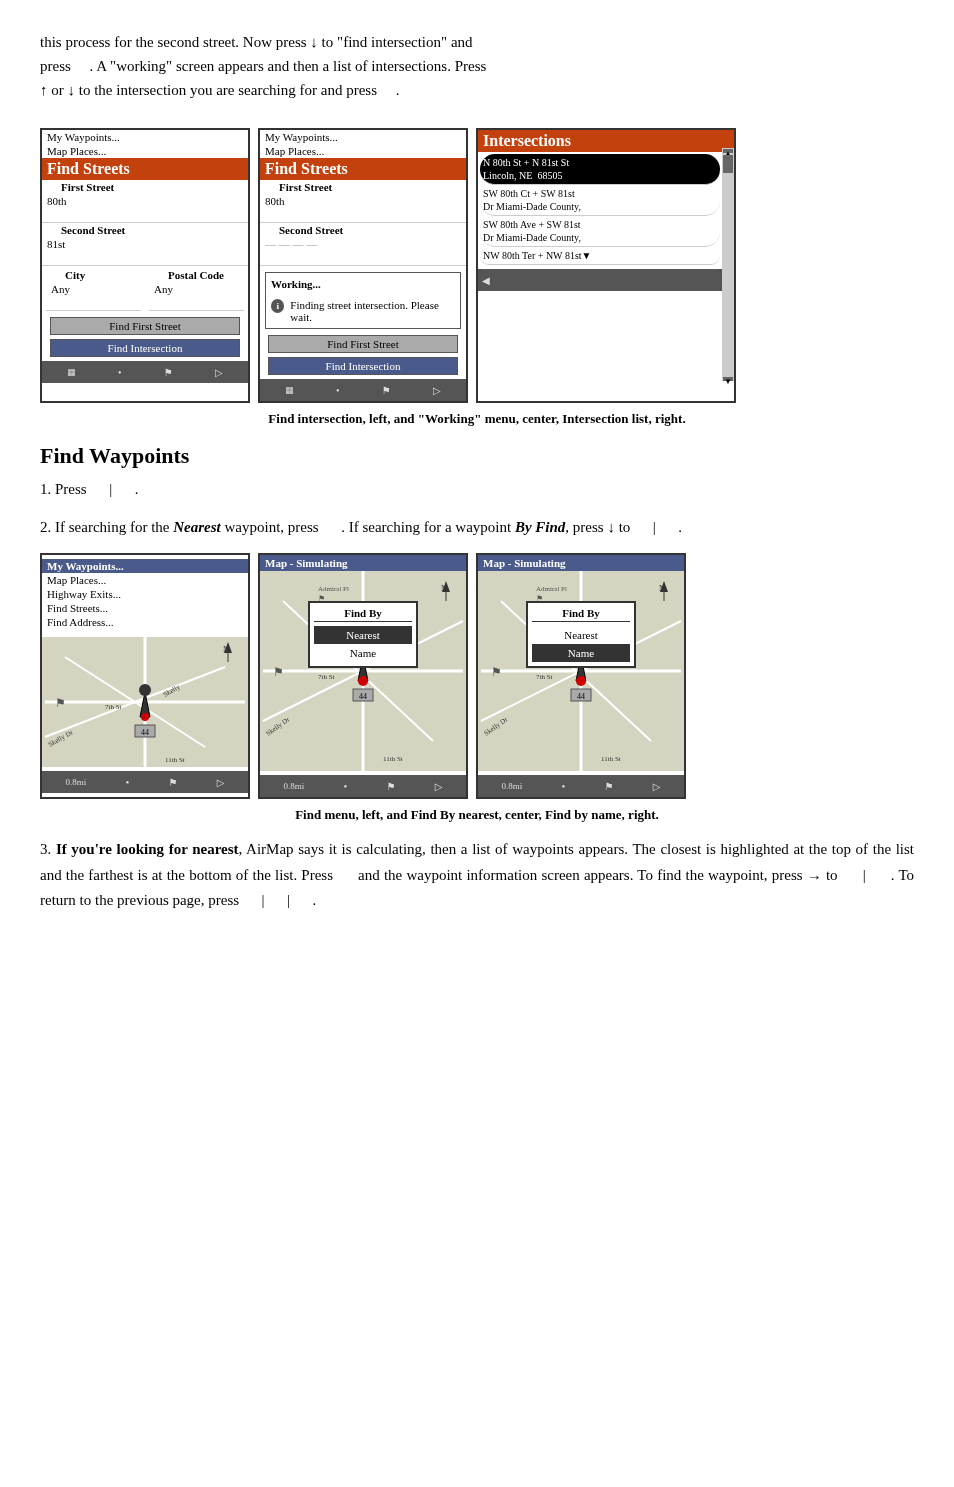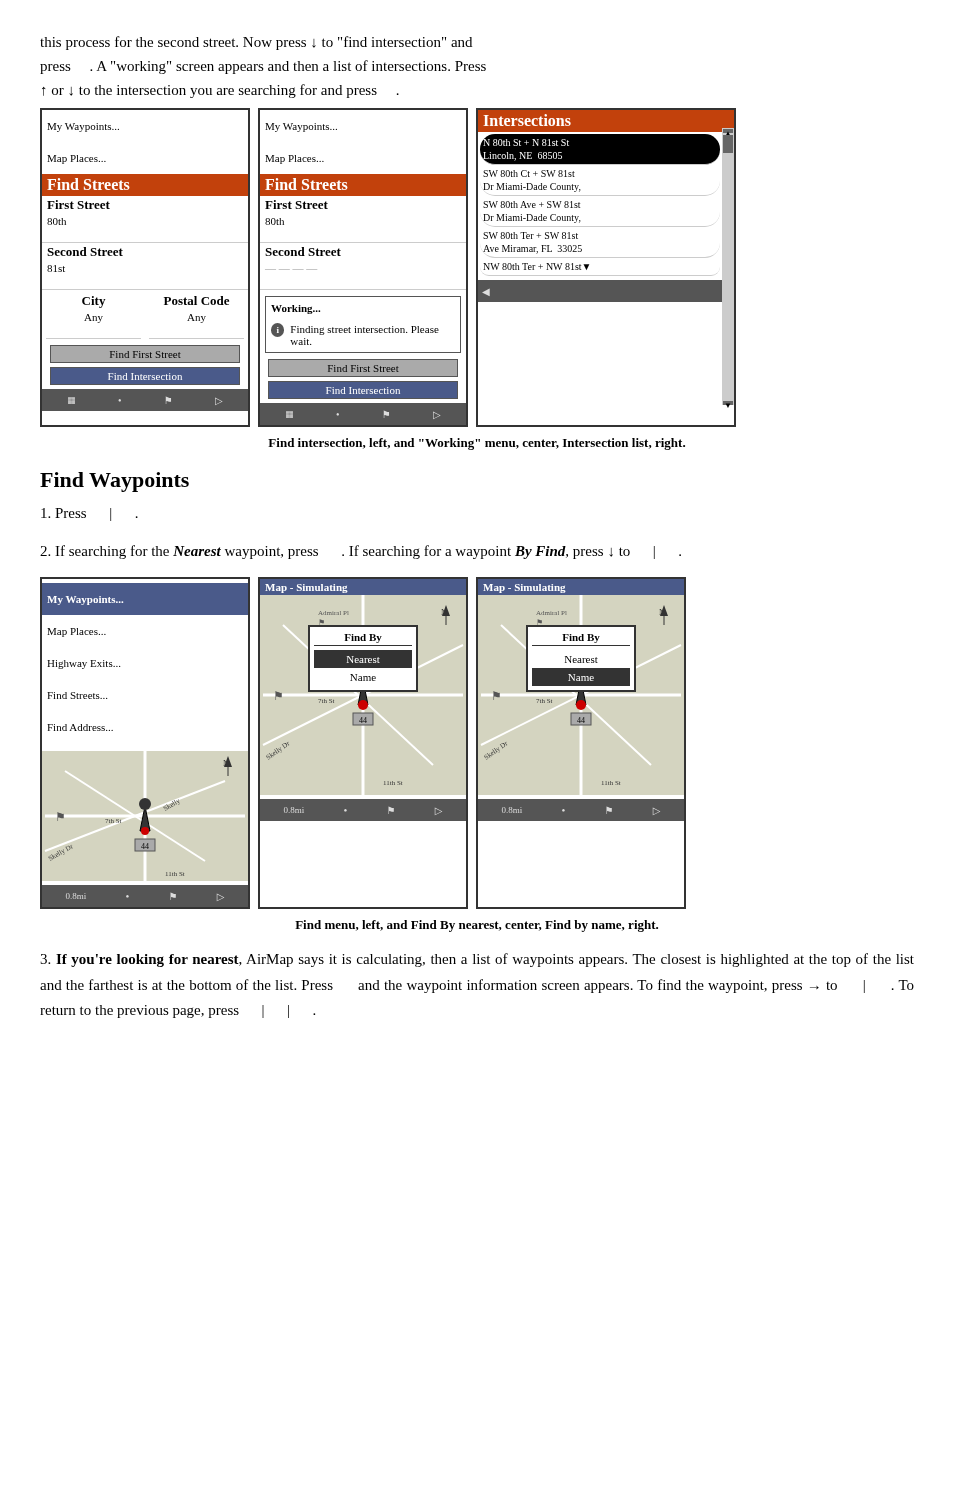--- a/index.html
+++ b/index.html
@@ -6,21 +6,21 @@
     body {
       background: #fff;
       font-family: "Times New Roman", Times, serif;
       font-size: 15px;
       color: #000;
       width: 954px;
       padding: 30px 40px;
     }
     .intro-text {
       line-height: 1.6;
-      margin-bottom: 6px;
+      margin-bottom: 26px;
     }
     .screens-row {
       display: flex;
       gap: 8px;
       margin-bottom: 8px;
     }
     .screen-box {
       border: 2px solid #333;
       width: 210px;
       min-height: 180px;
@@ -32,33 +32,34 @@
       width: 260px;
     }
     .screen-header {
       background: #c2410c;
       color: #fff;
       padding: 2px 5px;
       font-size: 16px;
       font-weight: bold;
     }
     .screen-menu-item {
-      padding: 10px 5px;
+      padding: 1px 5px;
       font-size: 11px;
       color: #000;
     }
     .screen-menu-item.highlighted {
       background: #4a5a8a;
       color: #fff;
       font-weight: bold;
     }
     .screen-field-label {
       padding: 1px 5px;
       font-weight: bold;
-      font-size: 13px;
+      font-size: 11px;
+      margin-left: 14px;
     }
     .screen-field-value {
       padding: 1px 5px 15px 5px;
       font-size: 11px;
       border-bottom: 1px solid #ccc;
     }
     .screen-find-btn {
       margin: 4px 8px 2px 8px;
       background: #aaa;
       text-align: center;
@@ -217,21 +218,21 @@
 <div class="screens-row">
 
   <div class="screen-box">
     <div class="screen-menu-item">My Waypoints...</div>
     <div class="screen-menu-item">Map Places...</div>
     <div class="screen-header">Find Streets</div>
     <div class="screen-field-label">First Street</div>
     <div class="screen-field-value">80th</div>
     <div class="screen-field-label">Second Street</div>
     <div class="screen-field-value">81st</div>
-    <div style="display:flex; gap:8px; padding:2px 4px;text-align:center;">
+    <div style="display:flex; gap:8px; padding:2px 4px;">
       <div style="flex:1;">
         <div class="screen-field-label">City</div>
         <div class="screen-field-value">Any</div>
       </div>
       <div style="flex:1;">
         <div class="screen-field-label">Postal Code</div>
         <div class="screen-field-value">Any</div>
       </div>
     </div>
     <div class="screen-find-btn">Find First Street</div>
@@ -269,21 +270,20 @@
     </div>
   </div>
 
   <div class="screen-box wide" style="position:relative;">
     <div class="screen-header">Intersections</div>
     <div class="intersections-container" style="padding-right:12px;">
       <div class="intersections-list">
         <div class="item highlighted">N 80th St + N 81st St<br>Lincoln, NE &nbsp;68505</div>
         <div class="item">SW 80th Ct + SW 81st<br>Dr Miami-Dade County,</div>
         <div class="item">SW 80th Ave + SW 81st<br>Dr Miami-Dade County,</div>
-        <div class="item">SW 80th Ter + SW 81st<br>Ave Miramar, FL &nbsp;33025</div>
         <div class="item">NW 80th Ter + NW 81st▼</div>
       </div>
     </div>
     <div style="position:absolute;right:0;top:18px;bottom:20px;width:12px;background:#ccc;display:flex;flex-direction:column;align-items:center;">
       <div style="width:10px;height:4px;background:#666;margin-top:1px;font-size:8px;text-align:center;color:#000;">▲</div>
       <div style="width:10px;height:18px;background:#666;margin-top:2px;"></div>
       <div style="width:10px;height:4px;background:#666;margin-top:auto;font-size:8px;text-align:center;color:#000;">▼</div>
     </div>
     <div class="screen-bottom-bar" style="margin-top:2px;">
       <span style="color:#ddd;font-size:10px;">◀</span>

